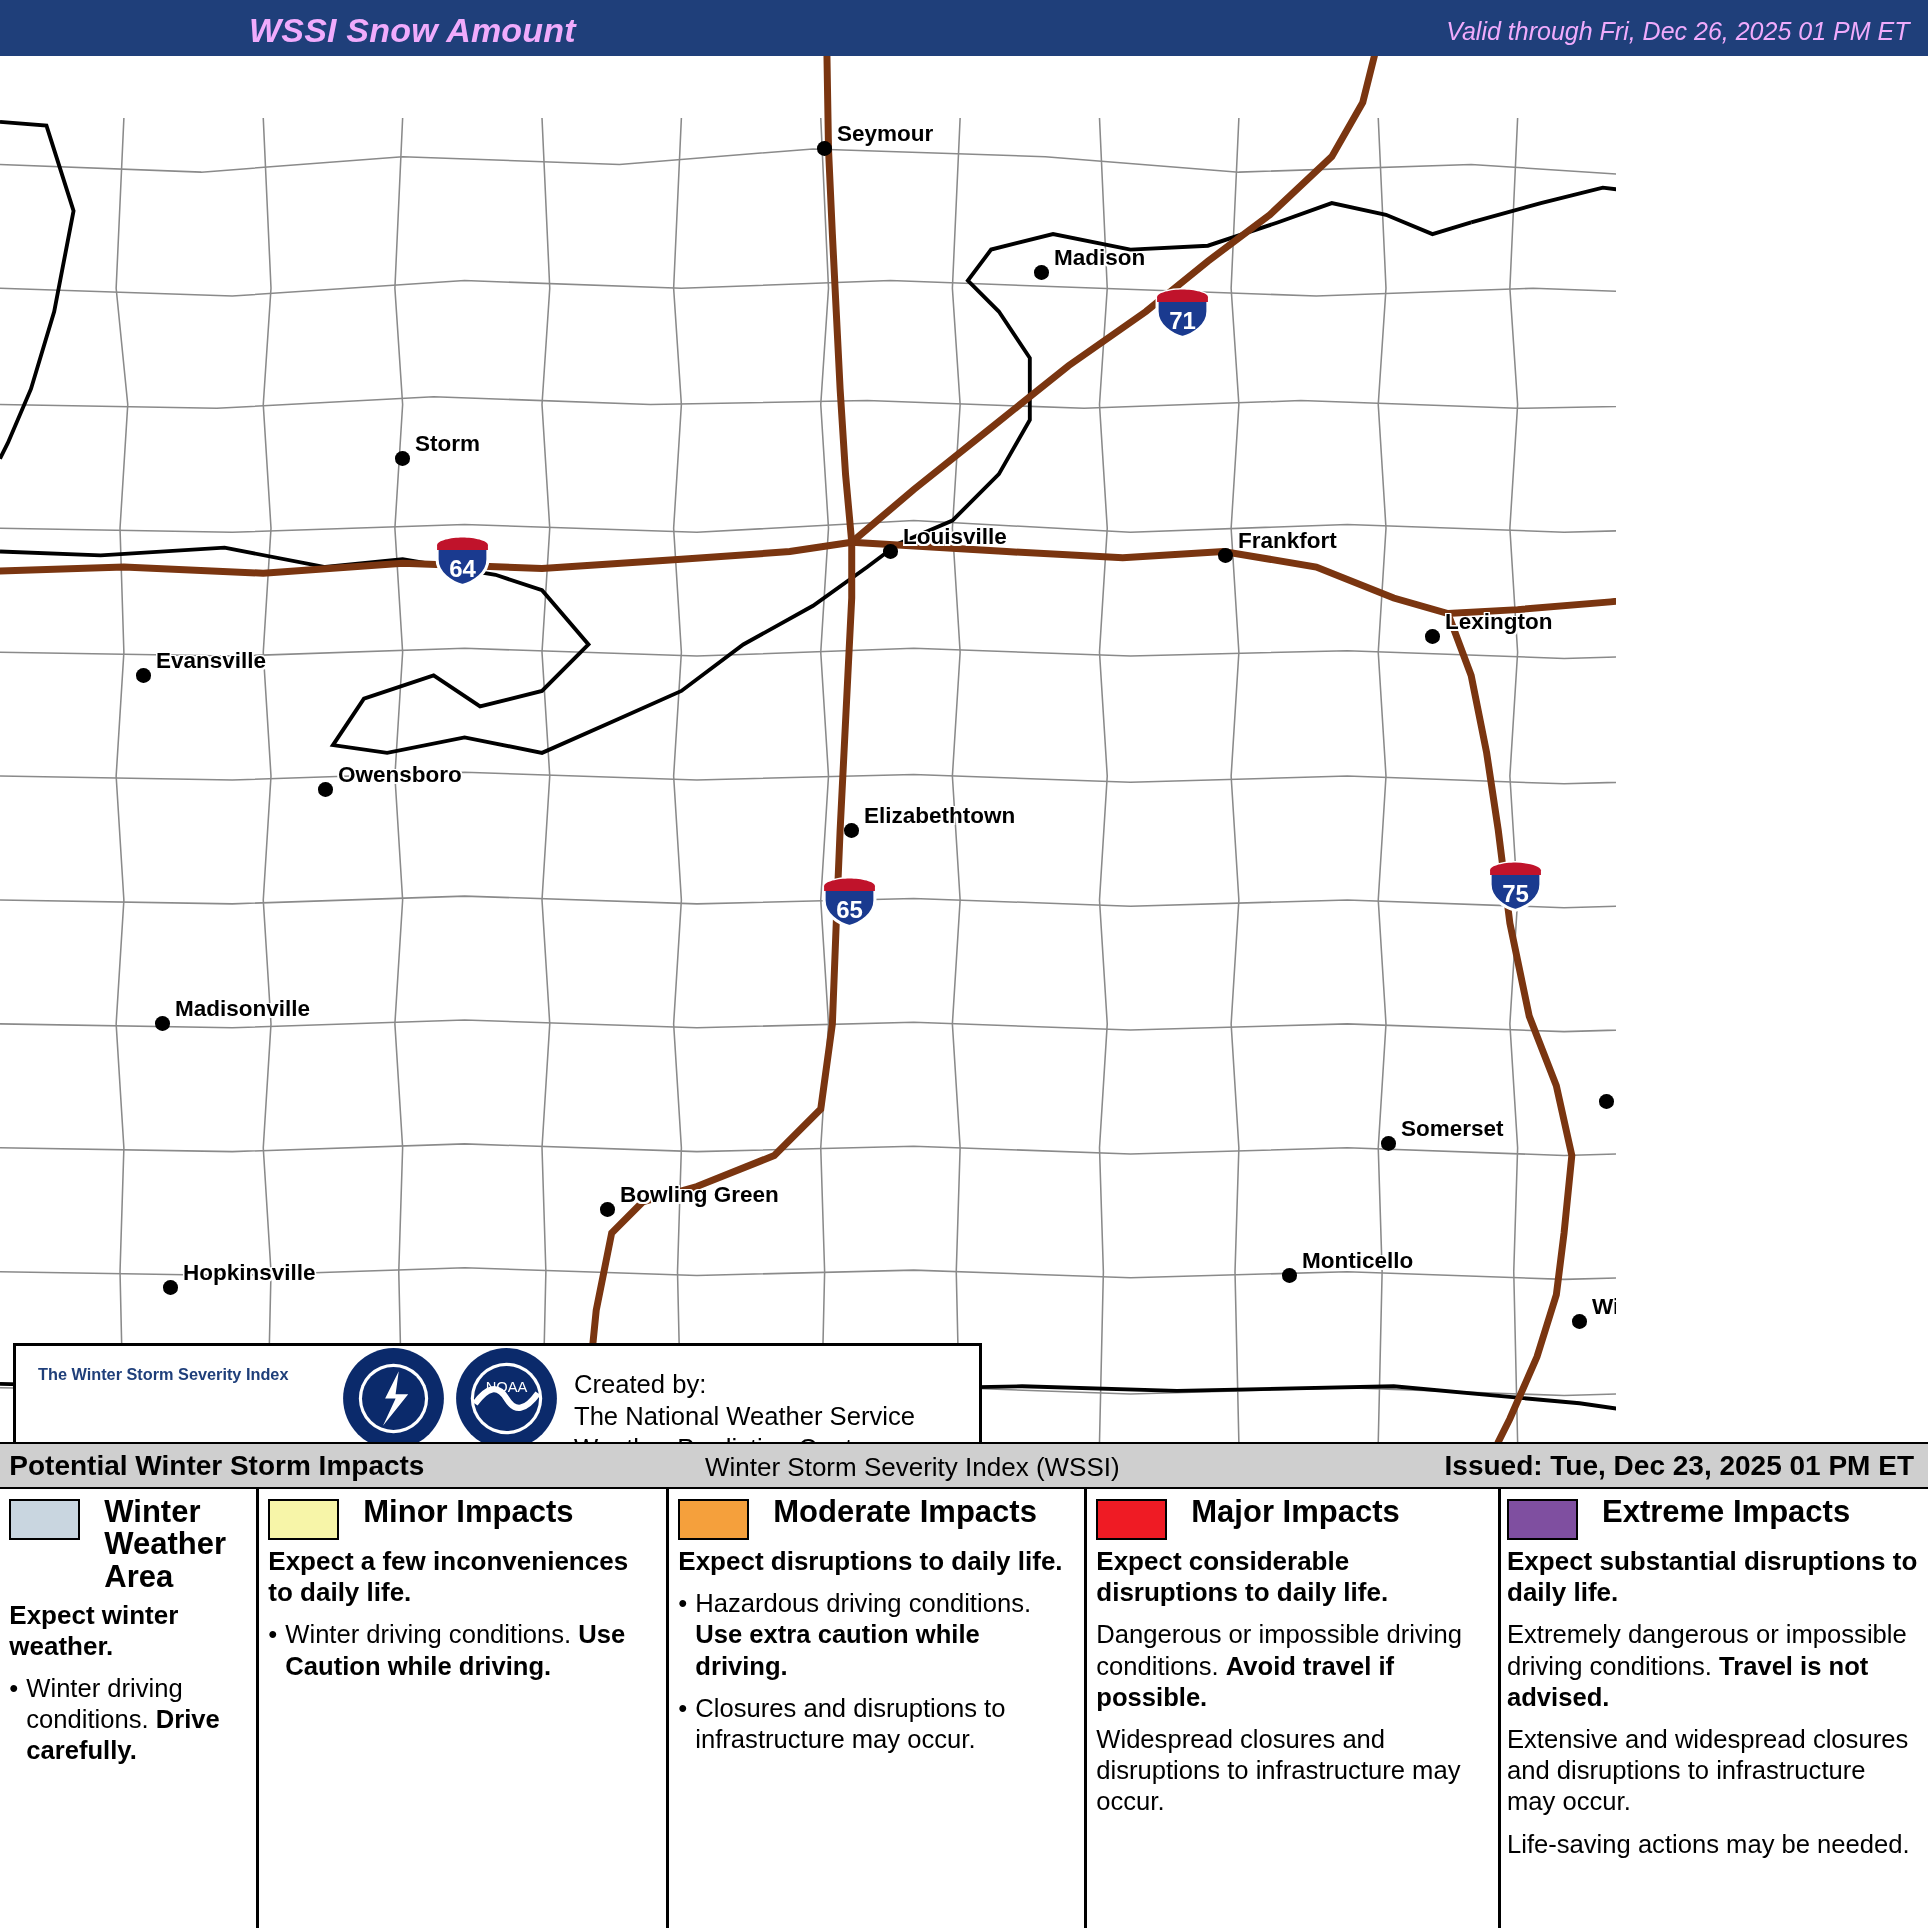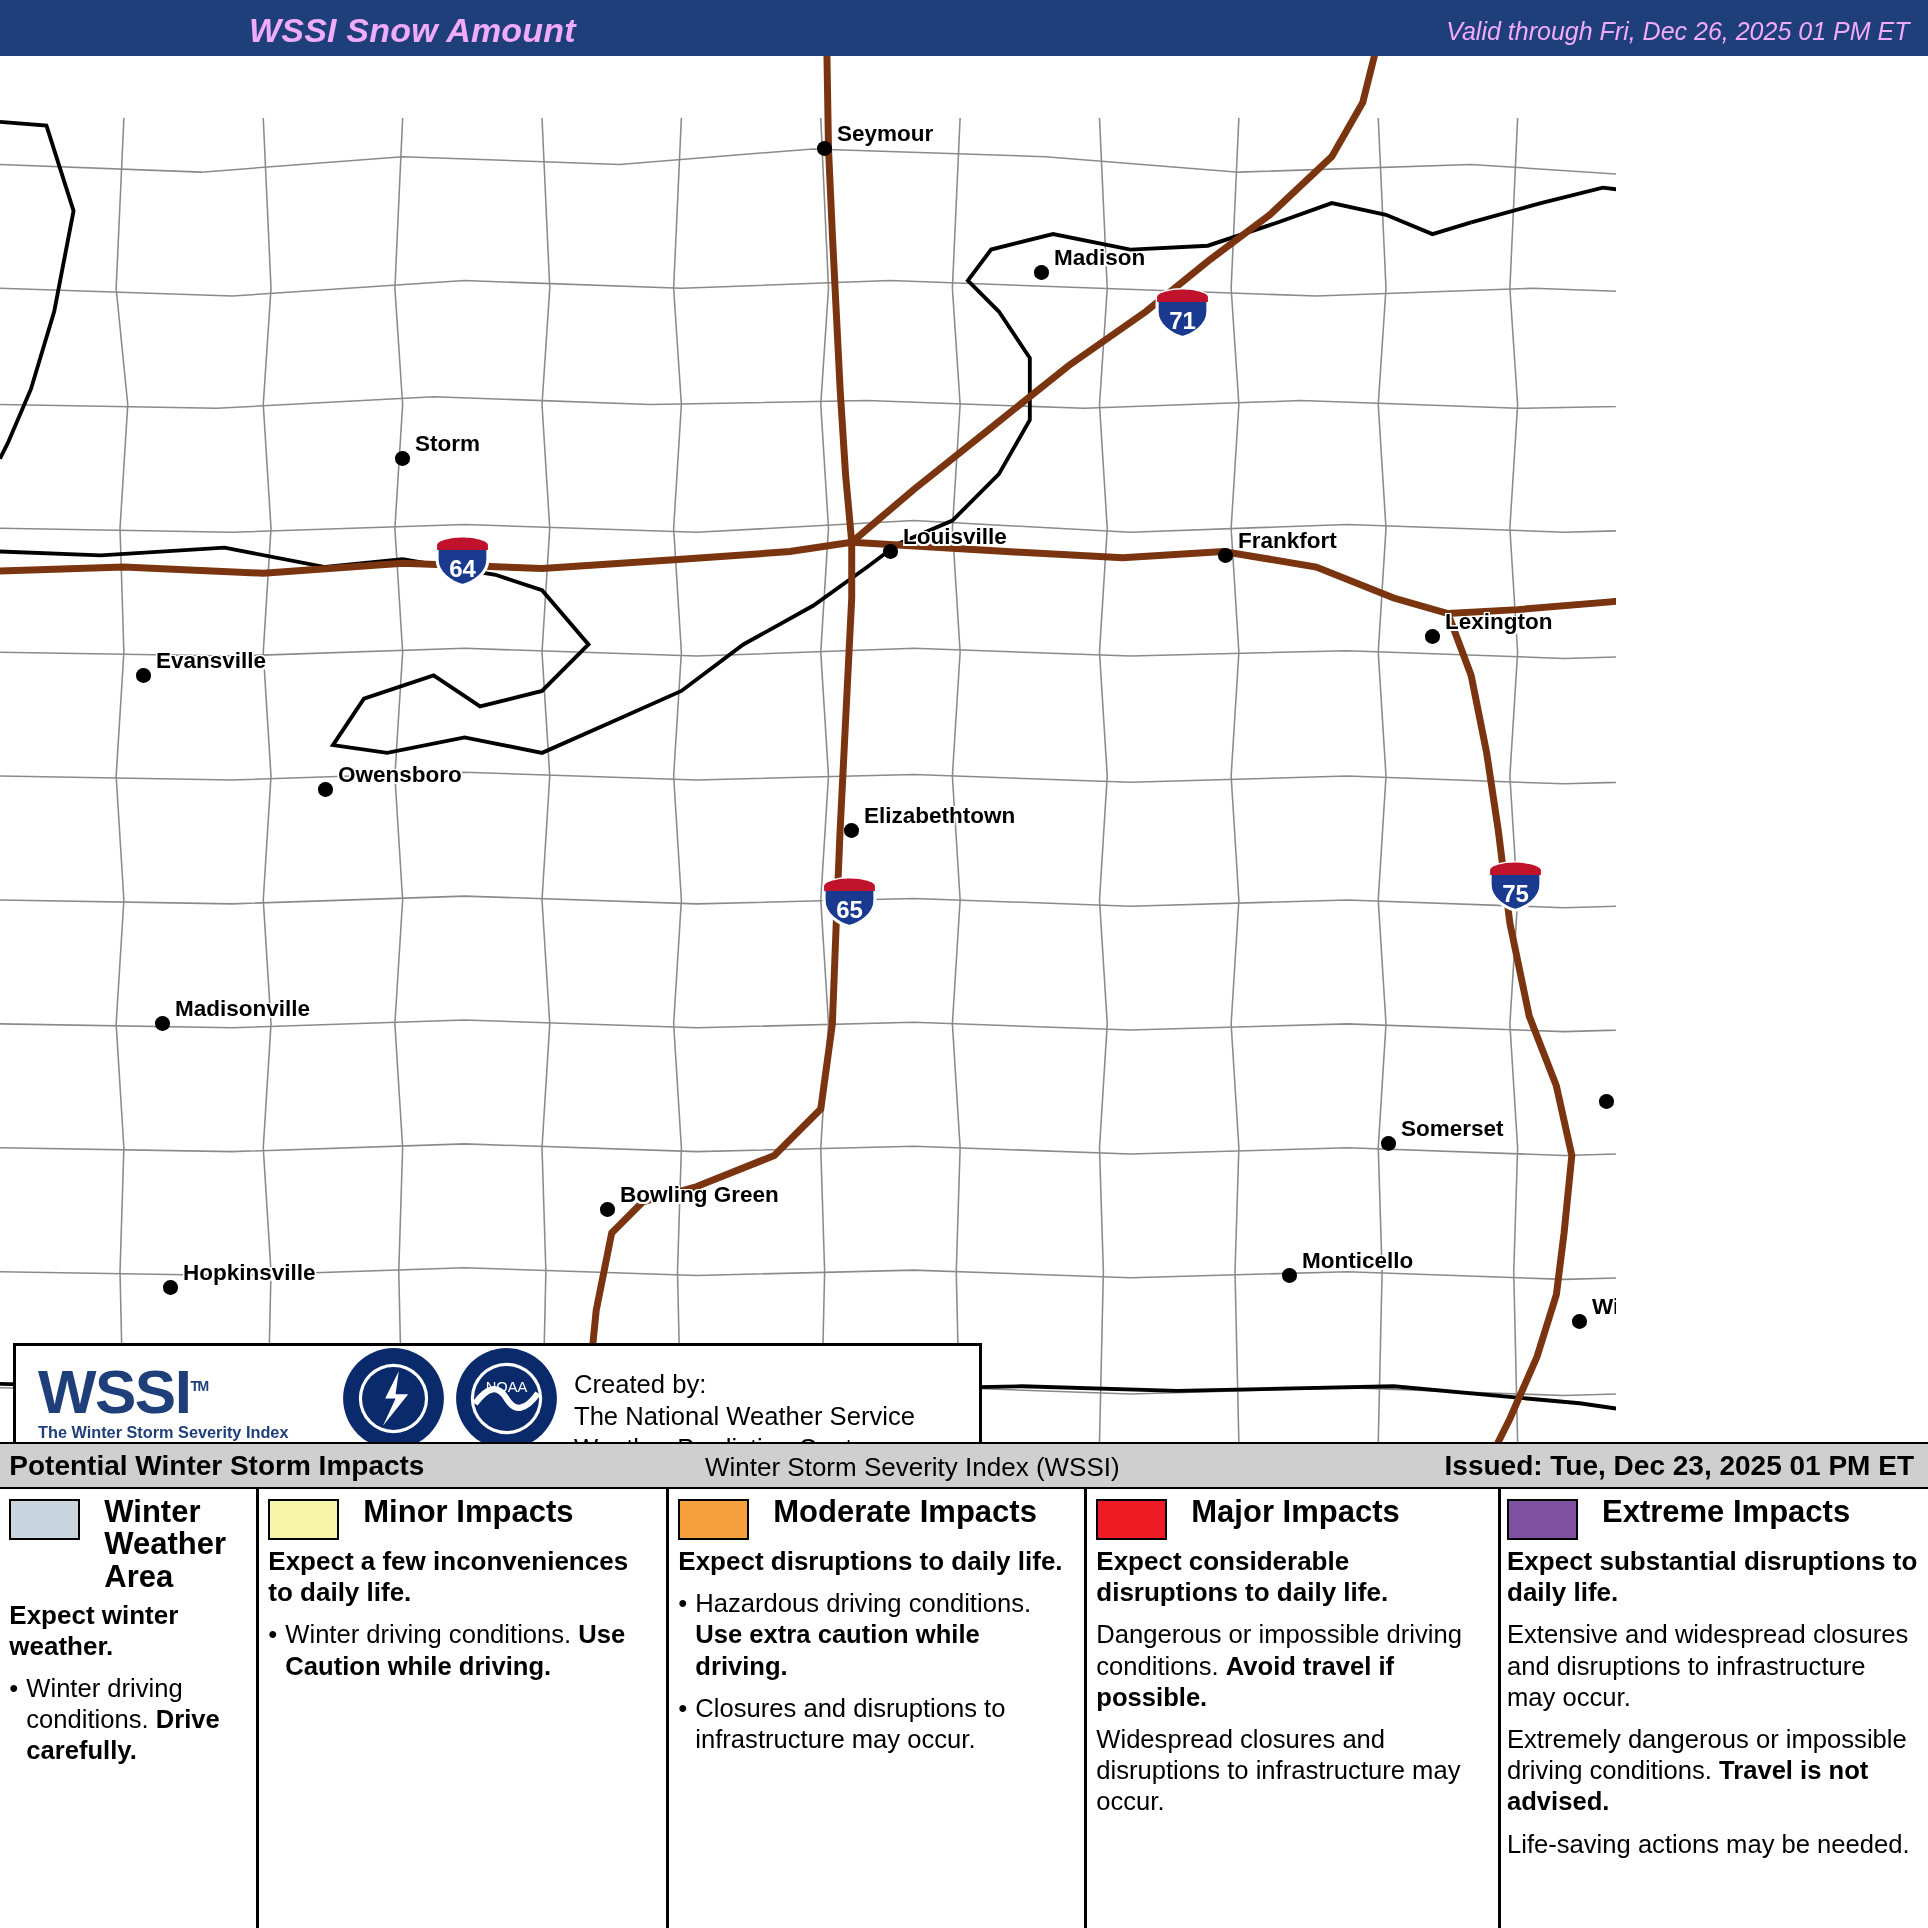--- a/index.html
+++ b/index.html
@@ -234,23 +234,20 @@
           <svg class="sv" width="57" height="51" viewBox="0 0 74 66">
             <path d="M37 2 C52 2 70 6 70 12 L70 30 C70 48 52 60 37 64 C22 60 4 48 4 30 L4 12 C4 6 22 2 37 2 Z" fill="#1a3a8f" stroke="#fff" stroke-width="4"></path>
             <path d="M37 2 C52 2 70 6 70 12 L70 18 L4 18 L4 12 C4 6 22 2 37 2 Z" fill="#c0132b"></path>
           </svg>
           <div class="num">75</div>
         </div>
       </div>
 
     <div class="logobox">
       <div class="wssi-logo">
-        <div class="wssi-word">
-          <span>WSSI</span><span class="wssi-tm">TM</span>
-        </div>
         <div class="wssi-sub">The Winter Storm Severity Index</div>
 
       </div>
 
       <svg class="seal" style="left:325px;" viewBox="0 0 100 100">
         <circle cx="50" cy="50" r="48" fill="#0b2a6b"></circle>
         <circle cx="50" cy="50" r="33" fill="#fff"></circle>
         <circle cx="50" cy="50" r="30" fill="#0b2a6b"></circle>
         <path d="M55 24 L42 50 L52 50 L40 76 L64 46 L52 46 Z" fill="#fff"></path>
       </svg>
@@ -323,20 +320,20 @@
         <div class="cintro">Expect considerable disruptions to daily life.</div>
         <div class="para">Dangerous or impossible driving conditions. <b>Avoid travel if possible.</b></div>
         <div class="para">Widespread closures and disruptions to infrastructure may occur.</div>
       </div>
       <div class="col c5">
         <div class="chead">
           <div class="swatch" style="background: rgb(127, 79, 160);"></div>
           <div class="ctitle">Extreme Impacts</div>
         </div>
         <div class="cintro">Expect substantial disruptions to daily life.</div>
+        <div class="para">Extremely dangerous or impossible driving conditions. <b>Travel is not advised.</b></div>
         <div class="para">Extensive and widespread closures and disruptions to infrastructure may occur.</div>
-        <div class="para">Extremely dangerous or impossible driving conditions. <b>Travel is not advised.</b></div>
         <div class="para">Life-saving actions may be needed.</div>
       </div>
     </div>
 
 </div>
 
 
 </body></html>

